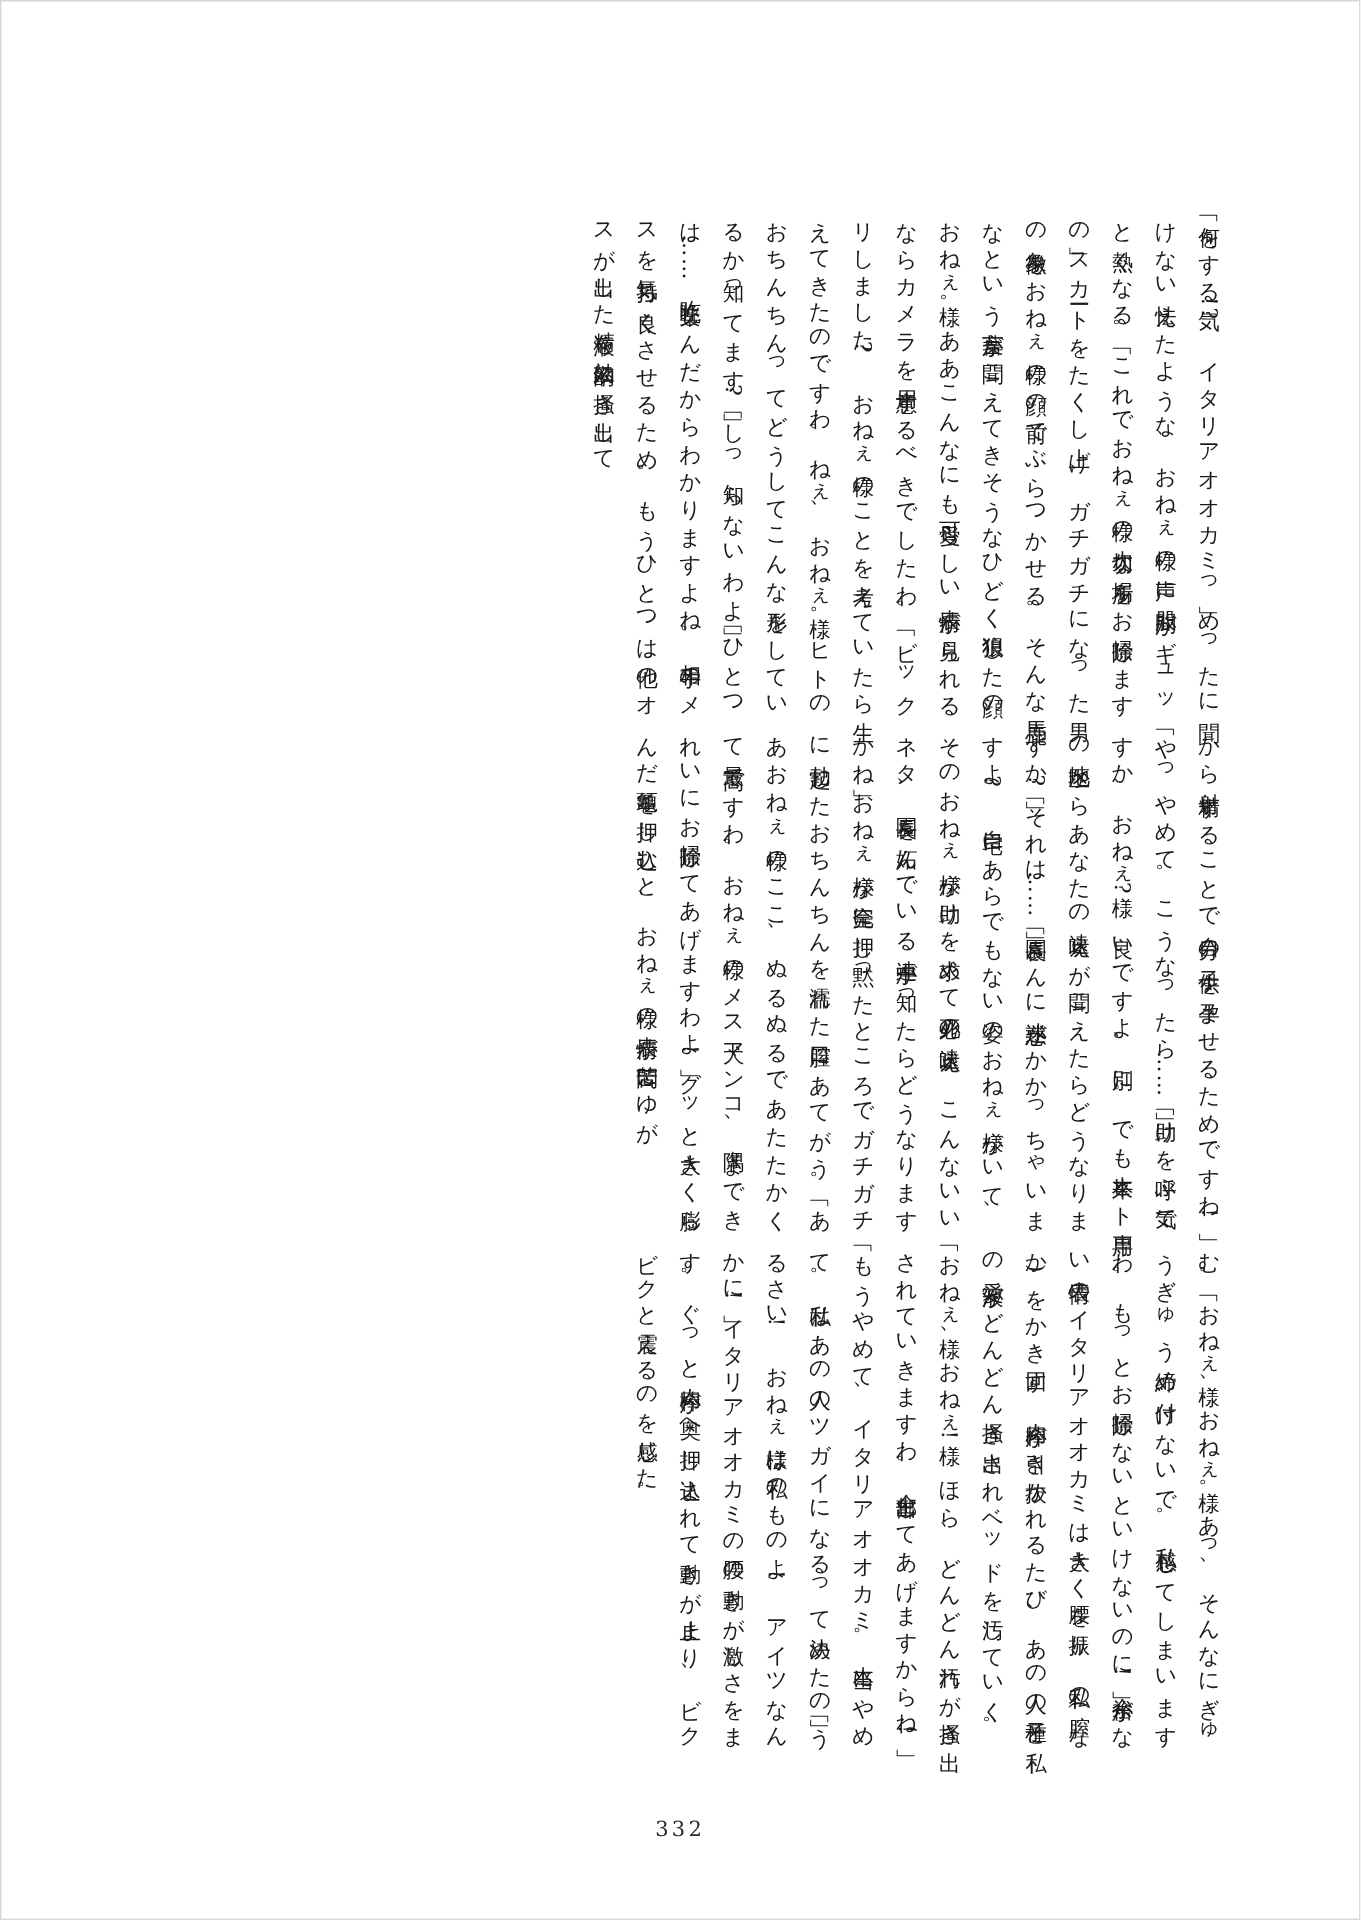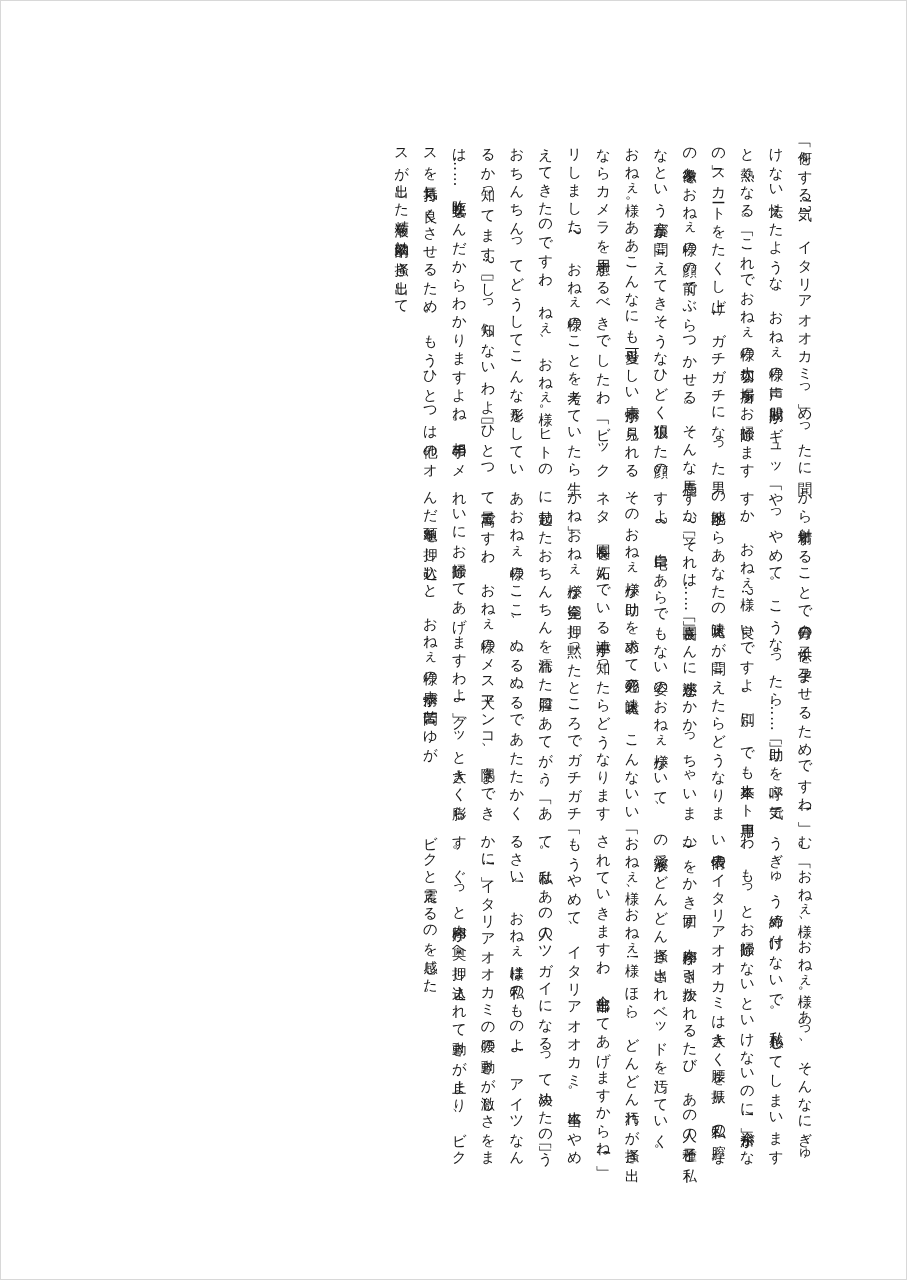--- a/index.html
+++ b/index.html
@@ -89,13 +89,14 @@
     <div class="block b2">
       <p>から射精することで自分の子供を孕ませるためですわ!」「やっやめて。こうなったら……」「助けを呼ぶ気ですか、おねぇ様?　良いですよ、別に。でも本来ヒト専用の地区からあなたの遠吠えが聞こえたらどうなりますか?」「それは……」「園長さんに迷惑がかかっちゃいますよ?　自宅にあらでもない姿のおねぇ様がいて、そのおねぇ様が助けを求めて必死の遠吠え。こんないいネタ、園長を妬んでいる連中が知ったらどうなりますかね」おねぇ様が完全に押し黙ったところでガチガチに勃起したおちんちんを濡れた膣口にあてがう。「ああおねぇ様のここ、ぬるぬるであたたかくて最高ですわ。おねぇ様のメス犬マンコ、隅々まできれいにお掃除してあげますわよ!」グッと大きく膨らんだ亀頭を押し込むと、おねぇ様の表情が苦悶にゆが</p>
     </div>
 
     <div class="block b3">
       <p>む。「おねぇ様、おねぇ様。あっ、そんなにぎゅうぎゅう締め付けないで。私感じてしまいますわ。もっとお掃除しないといけないのに!」余裕がない表情のイタリアオオカミは大きく腰を振り、私の膣(なか)をかき回す。肉棒が引き抜かれるたび、あの人の子種と私の愛液がどんどん掻き出されベッドを汚していく。「おねぇ様、おねぇ様!　ほら、どんどん汚れが掻き出されていきますわ。全部出してあげますからね!」「もうやめて、イタリアオオカミ。本当にやめて。私はあの人のツガイになるって決めたの」「うるさい!　おねぇ様は私のものよ!　アイツなんかに!」イタリアオオカミの腰の動きが激しさをます。ぐっと肉棒が奥へ押し込まれて動きが止まり、ビクビクと震えるのを感じた。</p>
     </div>
 
   </div>
 
+  <div class="pageno">332</div>
 </div>
 
 </body></html>

